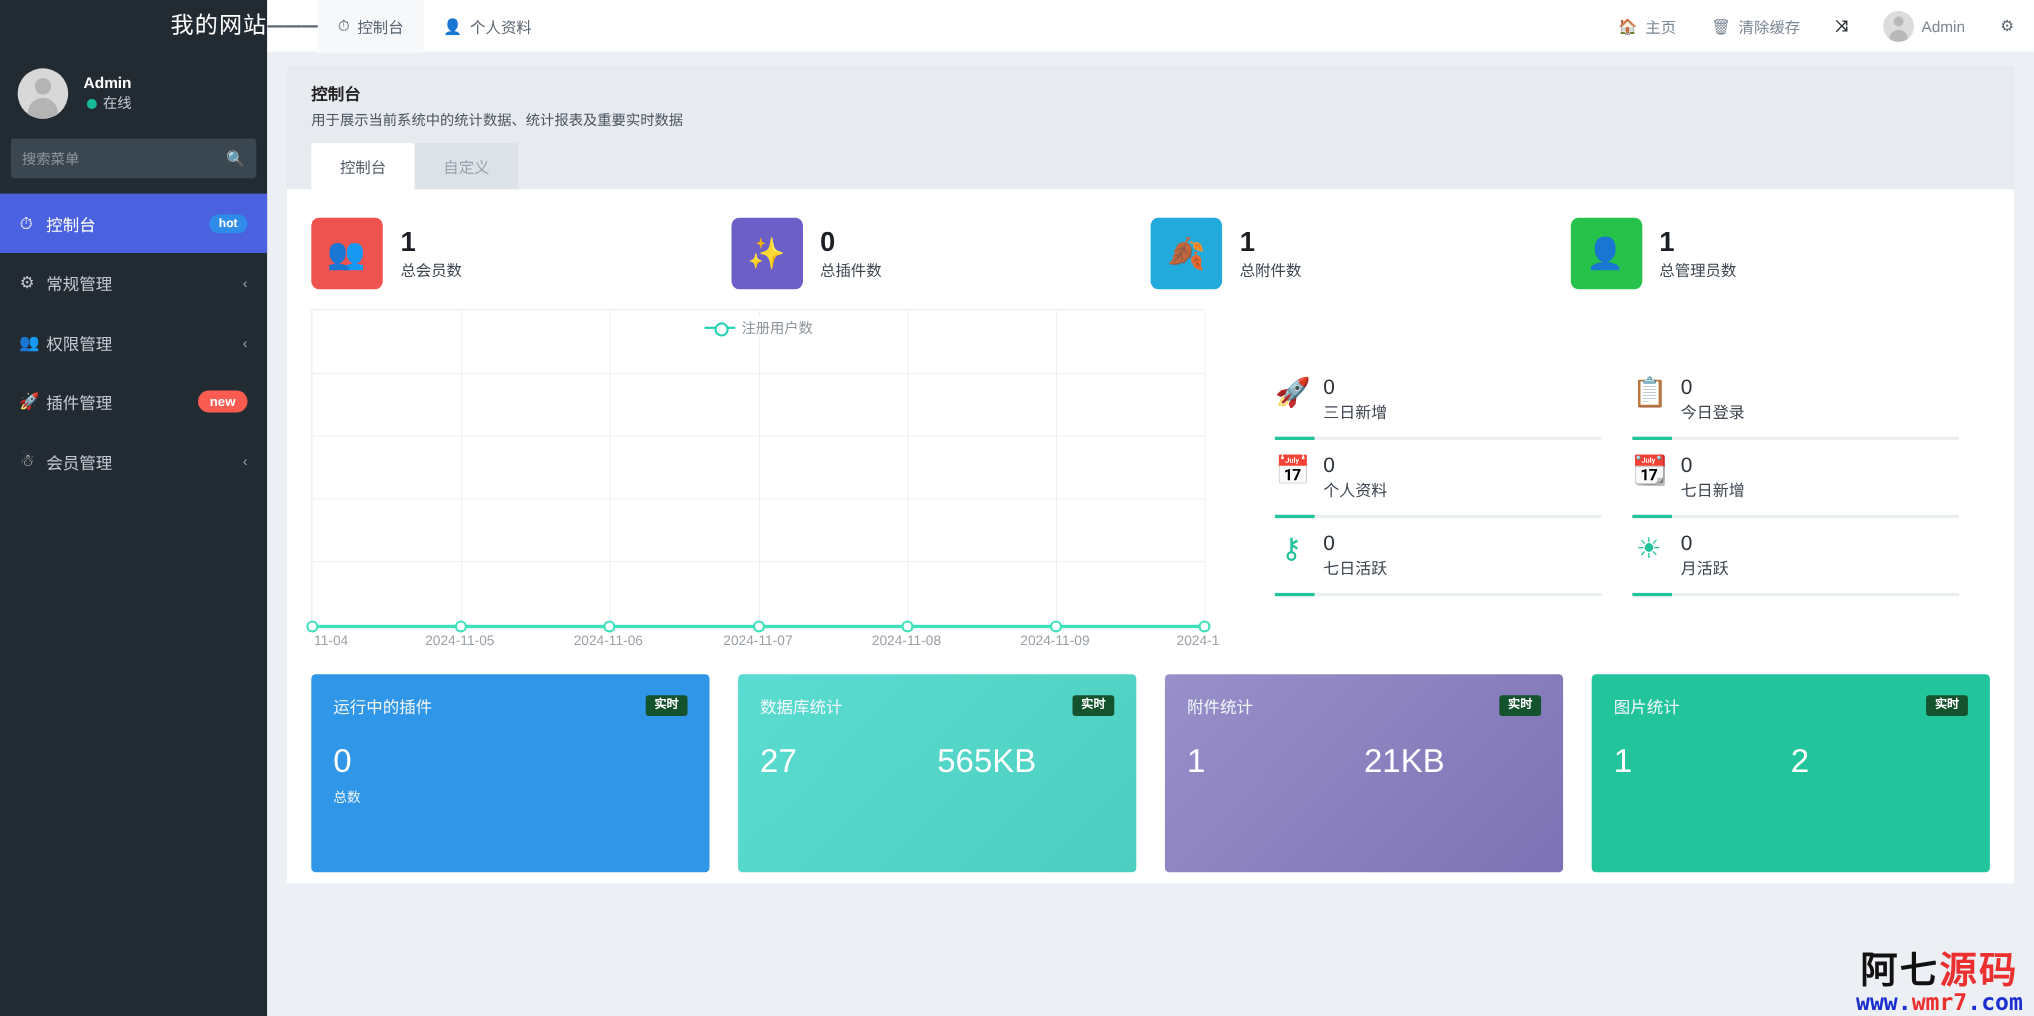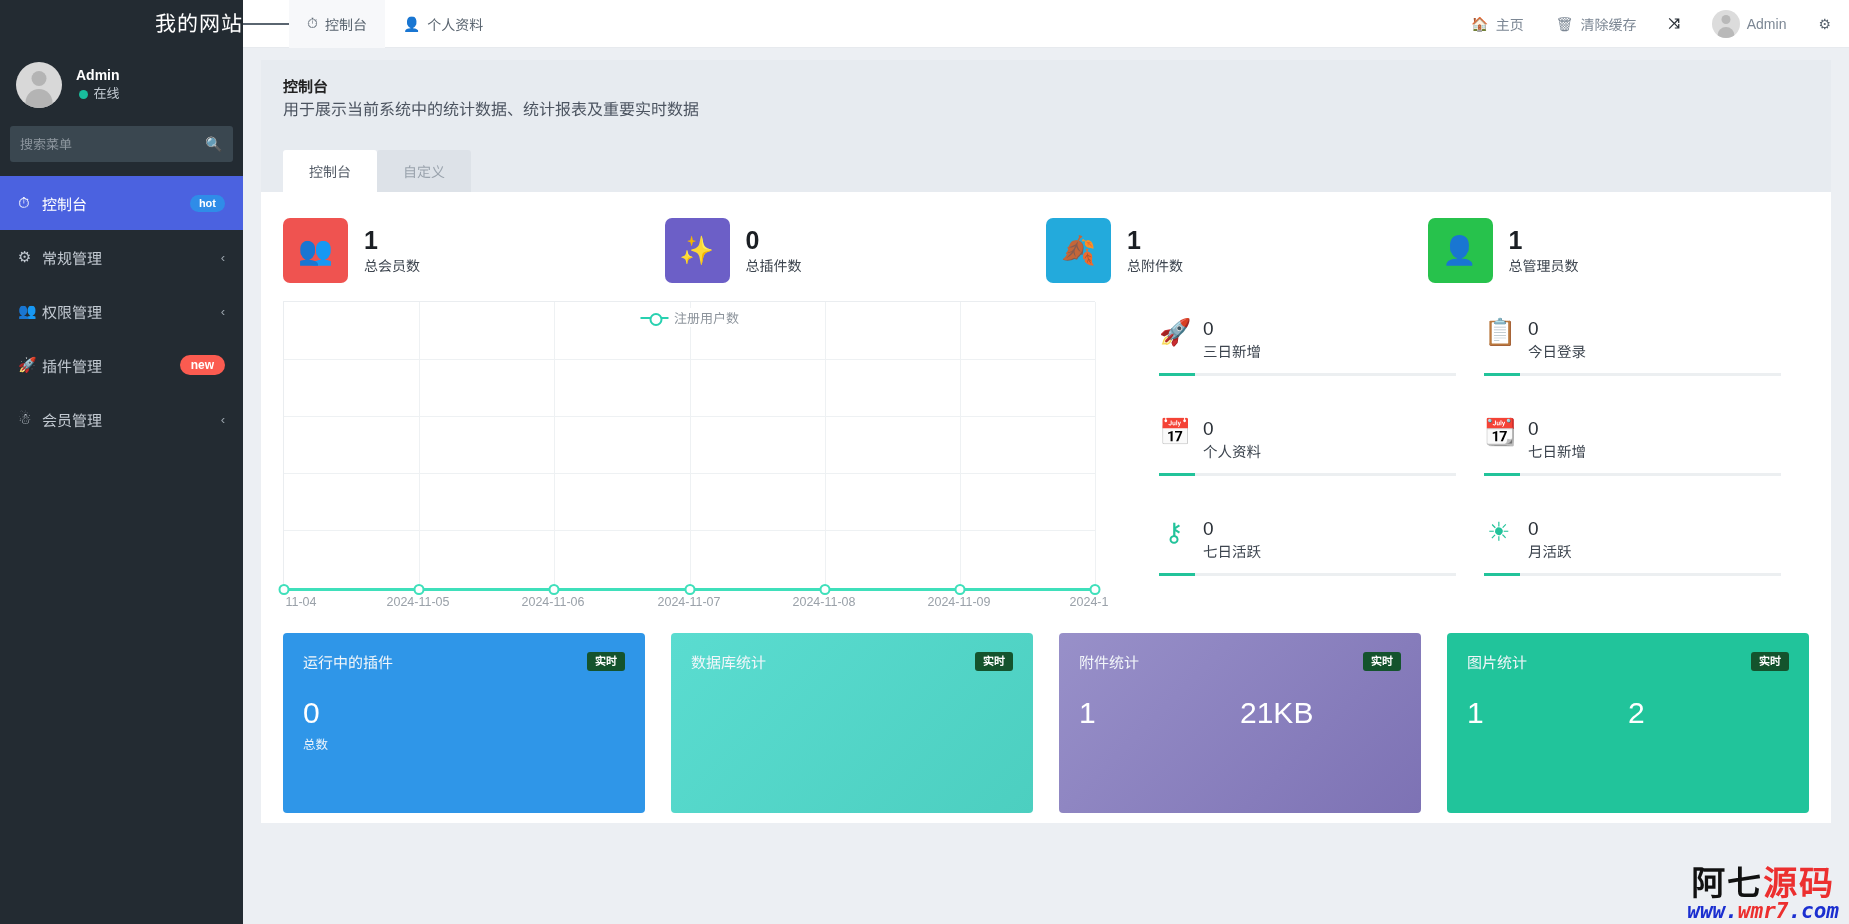--- a/index.html
+++ b/index.html
@@ -105,21 +105,21 @@
   }
   .avatar-sm::after {
     content: ""; position: absolute; left: 50%; top: 17px;
     width: 17px; height: 13px; border-radius: 9px 9px 0 0; background: #b9b9b9; transform: translateX(-50%);
   }
 
   .scrollarea { flex: 1; overflow: hidden; padding: 12px 18px 0 18px; }
 
   .panel-head { background: #e7ebf0; padding: 16px 22px 0 22px; }
   .panel-title { font-size: 15px; font-weight: bold; color: #222; line-height: 22px; }
-  .panel-desc { font-size: 16px; color: #4c5460; line-height: 24px; margin-bottom: 28px; }
+  .panel-desc { font-size: 13px; color: #4c5460; line-height: 24px; margin-bottom: 8px; }
   .tabs { display: flex; gap: 0; }
   .tab {
     padding: 11px 26px; font-size: 14px; cursor: pointer;
     border-radius: 3px 3px 0 0; color: #6c7682;
   }
   .tab.active { background: #fff; color: #555d68; }
   .tab.idle { background: #dde2e8; color: #9aa3ad; }
 
   .panel-body { background: #fff; padding: 0 22px 10px 22px; }
 
@@ -127,21 +127,21 @@
   .stat { flex: 1; display: flex; align-items: center; }
   .stat-ico {
     width: 65px; height: 65px; border-radius: 7px;
     display: flex; align-items: center; justify-content: center;
     color: #fff; font-size: 28px; flex: 0 0 65px;
   }
   .stat-txt { margin-left: 16px; }
   .stat-num { font-size: 25px; font-weight: bold; color: #1b1f24; line-height: 30px; }
   .stat-lbl { font-size: 14px; color: #3d454f; line-height: 22px; }
 
-  .midrow { display: flex; }
+  .midrow { display: flex; align-items: center; }
   .chartcol { width: 840px; flex: 0 0 840px; position: relative; }
   .chart {
     position: relative; height: 290px; width: 812px; margin-left: 0;
     border-top: 1px solid #eaedf0; border-left: 1px solid #eaedf0;
   }
   .gl-h { position: absolute; left: 0; right: 0; height: 1px; background: #eef1f3; }
   .gl-v { position: absolute; top: 0; bottom: 0; width: 1px; background: #eef1f3; }
   .legend {
     position: absolute; top: 6px; left: 50%; transform: translateX(-50%);
     display: flex; align-items: center; gap: 6px; font-size: 13px; color: #8d949c;
@@ -196,21 +196,21 @@
   .watermark {
     position: absolute; right: 10px; bottom: 2px;
     pointer-events: none; z-index: 20; text-align: center;
   }
   .wm1 {
     font-size: 34px; font-weight: bold; letter-spacing: 2px;
     font-family: "DejaVu Sans", sans-serif; line-height: 34px;
   }
   .wm1 .k { color: #111; }
   .wm1 .r { color: #ec2f2f; }
-  .wm2 { font-size: 21px; font-weight: bold; line-height: 22px; font-family: "DejaVu Sans Mono", monospace; font-style: italic; }
+  .wm2 { font-size: 21px; font-weight: bold; line-height: 22px; font-family: "DejaVu Sans Mono", monospace; }
   .wm2 .b { color: #1b2fd0; }
   .wm2 .r { color: #ec2f2f; }
 </style>
 </head>
 <body>
 
 <div class="app">
 
   <aside class="sidebar">
     <div class="brand">我的网站</div>
@@ -459,20 +459,24 @@
               <span class="bcard-sub">总数</span>
               <span class="bcard-sub"></span>
             </div>
           </div>
 
           <div class="bcard" style="background:linear-gradient(135deg,#5adcd0,#4ccfc0)">
             <div class="bcard-head">
               <span class="bcard-title">数据库统计</span>
               <span class="chip">实时</span>
             </div>
+            <div class="bcard-nums">
+              <span class="bcard-num">27</span>
+              <span class="bcard-num">565KB</span>
+            </div>
             <div class="bcard-subs">
               <span class="bcard-sub"></span>
               <span class="bcard-sub"></span>
             </div>
           </div>
 
           <div class="bcard" style="background:linear-gradient(135deg,#9890c9,#7d72b4)">
             <div class="bcard-head">
               <span class="bcard-title">附件统计</span>
               <span class="chip">实时</span>

